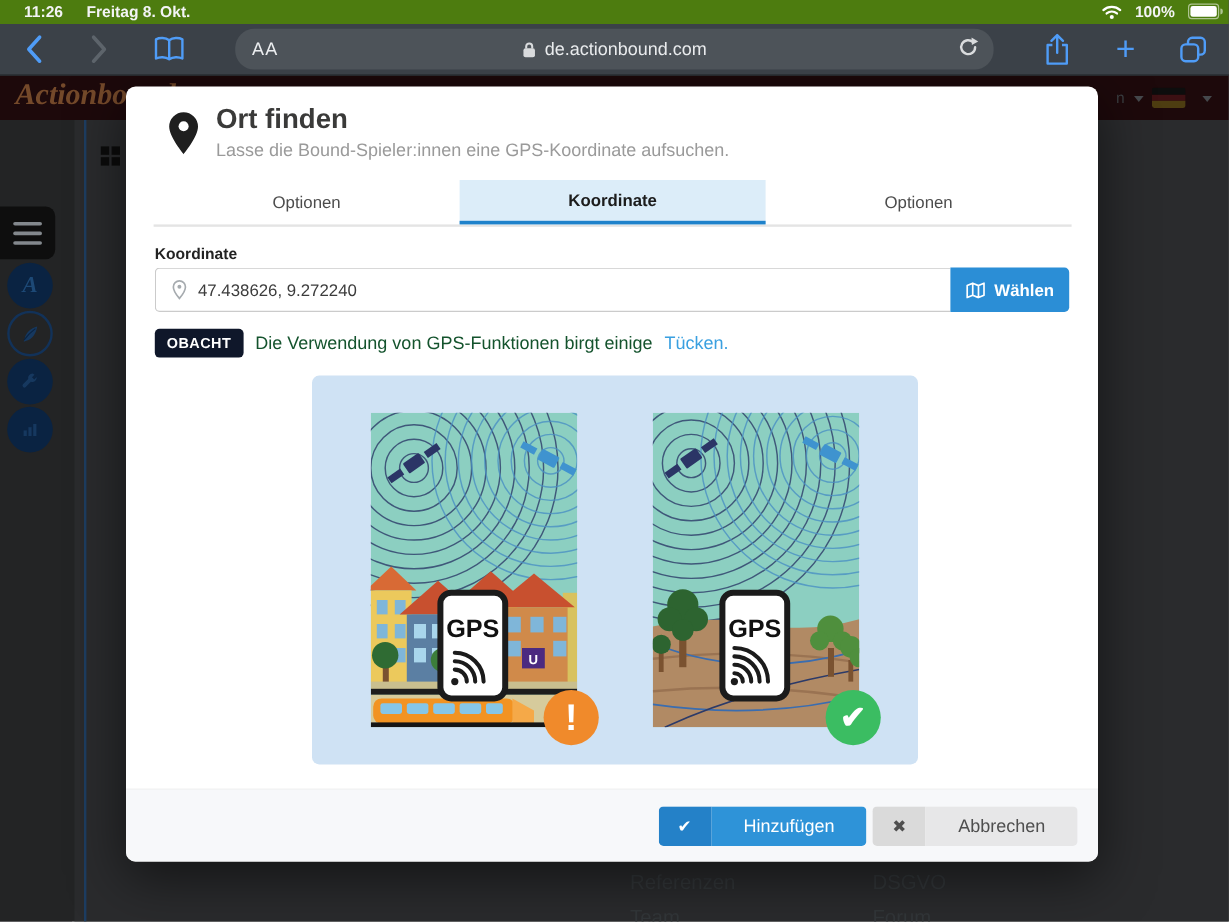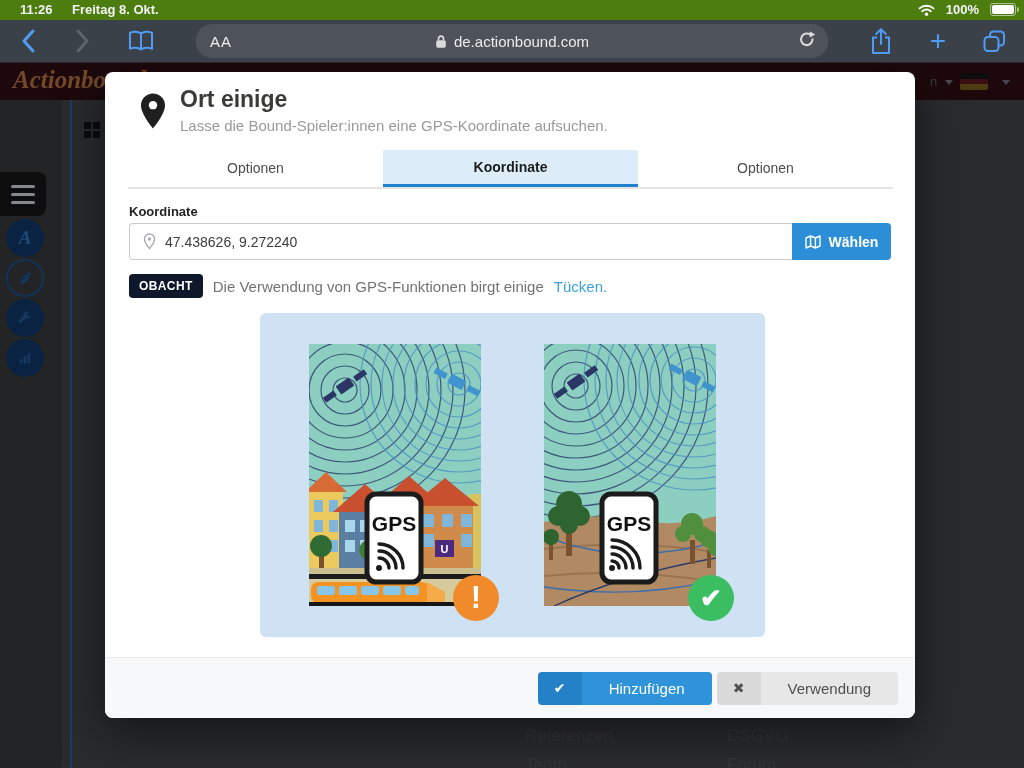--- a/index.html
+++ b/index.html
@@ -63,21 +63,21 @@
   .tab.active{background:#dcedf9;color:#1c1c1c;font-weight:bold;line-height:34px;border-bottom:3px solid #1f82cb}
   .field-label{position:absolute;left:24px;top:132px;font-size:13px;font-weight:bold;color:#232323}
   .input-row{position:absolute;left:24px;top:151px;width:762px;height:37px;display:flex}
   .coord-input{flex:1;border:1px solid #cbcbcb;border-right:none;border-radius:4px 0 0 4px;background:#fff;
                display:flex;align-items:center;gap:9px;padding-left:13px;box-sizing:border-box}
   .coord-value{font-size:14px;color:#3c3c3c}
   .choose-btn{width:99px;background:#2b8ed6;color:#fff;border-radius:0 4px 4px 0;display:flex;
               align-items:center;justify-content:center;gap:8px;font-size:14px;font-weight:bold}
   .warn-row{position:absolute;left:24px;top:202px;display:flex;align-items:center;gap:10px}
   .obacht{background:#0f172a;color:#fff;font-size:12px;font-weight:bold;padding:5px 10px;border-radius:4px;letter-spacing:.4px}
-  .warn-text{font-size:15px;color:#737373}
+  .warn-text{font-size:15px;color:#14532d}
   .warn-link{color:#3aa0e0}
   .illus{position:absolute;left:155px;top:241px;width:505px;height:324px;background:#cfe2f4;border-radius:6px;
          display:flex;justify-content:center;align-items:flex-start;gap:63px;padding-top:31px;box-sizing:border-box}
   .scene{width:172px;height:262px;position:relative}
   .scene svg{display:block}
   .result-badge{position:absolute;width:46px;height:46px;border-radius:50%;display:flex;align-items:center;
                 justify-content:center;color:#fff;font-weight:bold}
   .badge-warn{right:-18px;bottom:-15px;background:#f08a2b;font-size:31px}
   .badge-ok{right:-18px;bottom:-15px;background:#3bbd62;font-size:26px}
   .m-footer{position:absolute;left:0;bottom:0;width:100%;height:61px;background:#f7f8fa;border-top:1px solid #e9e9e9;
@@ -212,21 +212,21 @@
         <rect x="16" y="5" width="4" height="15" fill="#16385f"></rect>
     </svg>
   </div>
 </div>
 
 <div class="modal">
   <svg class="m-pin" width="28" height="38" viewBox="0 0 24 32">
     <path d="M12 1 A10.3 10.3 0 0 0 1.7 11.3 C1.7 18.8 12 31 12 31 s10.3 -12.2 10.3 -19.7 A10.3 10.3 0 0 0 12 1 Z" fill="#1f1f1f"></path>
     <circle cx="12" cy="11" r="3.6" fill="#ffffff"></circle>
   </svg>
-  <div class="m-title">Ort einige</div>
+  <div class="m-title">Ort finden</div>
   <div class="m-sub">Lasse die Bound-Spieler:innen eine GPS-Koordinate aufsuchen.</div>
 
   <div class="tabs">
     <div class="tab">Optionen</div>
     <div class="tab active">Koordinate</div>
     <div class="tab">Optionen</div>
   </div>
 
   <div class="field-label">Koordinate</div>
   <div class="input-row">
@@ -436,16 +436,16 @@
     </div>
   </div>
 
   <div class="m-footer">
     <div class="btn btn-primary">
       <span class="ic">✔</span>
       <span class="lb">Hinzufügen</span>
     </div>
     <div class="btn btn-cancel">
       <span class="ic">✖</span>
-      <span class="lb">Verwendung</span>
+      <span class="lb">Abbrechen</span>
     </div>
   </div>
 </div>
 
 </body></html>

